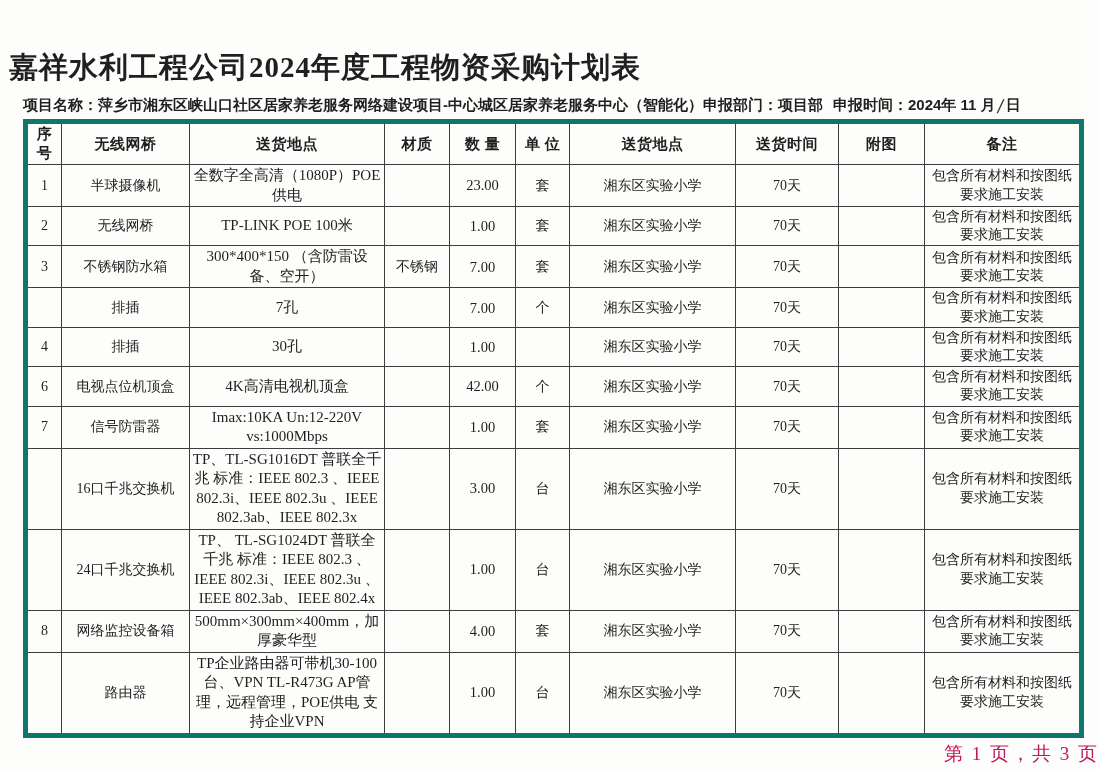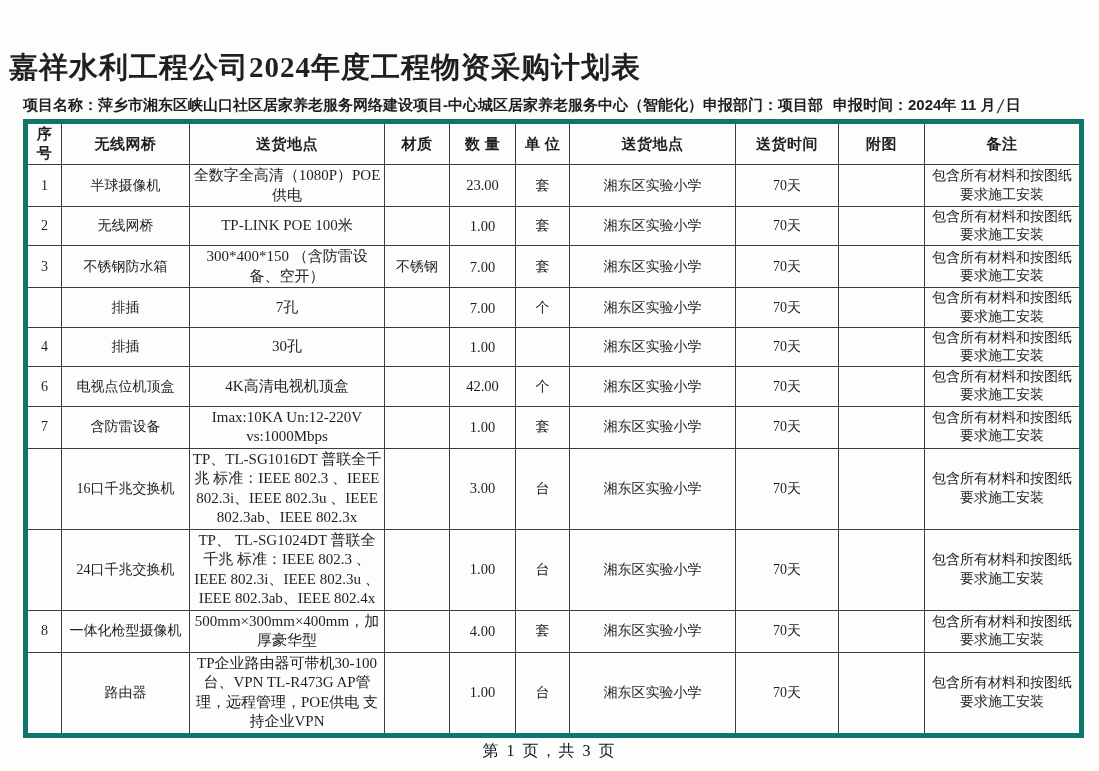--- a/index.html
+++ b/index.html
@@ -42,22 +42,22 @@
   th {
     height:20px; font-size:15px; font-weight:bold;
     letter-spacing:0.5px;
   }
   td { height:34px; font-size:14px; line-height:1.25; }
   td.c-spec   { font-size:15px; line-height:1.3; }
   td.c-remark { font-size:14px; line-height:1.3; }
   td.c-qty    { font-size:14.5px;text-align:center; }
   .page-footer {
     position:absolute; top:741px; left:0; width:100%;
-    text-align:center; font-size:16px; letter-spacing:2px;
-    color:#0f172a; pointer-events:none;
+    text-align:right; font-size:19px; letter-spacing:2px;
+    color:#be185d; pointer-events:none;
   }
 </style>
 </head>
 <body style="background: rgb(253, 253, 251); color: rgb(31, 31, 31);">
 
 <div class="doc-title">嘉祥水利工程公司2024年度工程物资采购计划表</div>
 
 <div class="info-line"><span>项目名称：</span><span>萍乡市湘东区峡山口社区居家养老服务网络建设项目-中心城区居家养老服务中心（智能化）</span><span>申报部门：</span><span>项目部</span><span class="gap"></span><span>申报时间：</span><span>2024年 11 月</span><span class="hand-mark">∕</span><span>日</span></div>
 
 <table class="plan">
@@ -162,21 +162,21 @@
     <td class="c-qty">42.00</td>
     <td class="c-unit">个</td>
     <td class="c-loc">湘东区实验小学</td>
     <td class="c-time">70天</td>
     <td class="c-attach"></td>
     <td class="c-remark">包含所有材料和按图纸要求施工安装</td>
   </tr>
 
   <tr>
     <td class="c-seq">7</td>
-    <td class="c-name">含防雷设备</td>
+    <td class="c-name">信号防雷器</td>
     <td class="c-spec">Imax:10KA Un:12-220V vs:1000Mbps</td>
     <td class="c-mat"></td>
     <td class="c-qty">1.00</td>
     <td class="c-unit">套</td>
     <td class="c-loc">湘东区实验小学</td>
     <td class="c-time">70天</td>
     <td class="c-attach"></td>
     <td class="c-remark">包含所有材料和按图纸要求施工安装</td>
   </tr>
 
@@ -201,21 +201,21 @@
     <td class="c-qty">1.00</td>
     <td class="c-unit">台</td>
     <td class="c-loc">湘东区实验小学</td>
     <td class="c-time">70天</td>
     <td class="c-attach"></td>
     <td class="c-remark">包含所有材料和按图纸要求施工安装</td>
   </tr>
 
   <tr>
     <td class="c-seq">8</td>
-    <td class="c-name">一体化枪型摄像机</td>
+    <td class="c-name">网络监控设备箱</td>
     <td class="c-spec">500mm×300mm×400mm，加厚豪华型</td>
     <td class="c-mat"></td>
     <td class="c-qty">4.00</td>
     <td class="c-unit">套</td>
     <td class="c-loc">湘东区实验小学</td>
     <td class="c-time">70天</td>
     <td class="c-attach"></td>
     <td class="c-remark">包含所有材料和按图纸要求施工安装</td>
   </tr>
 

